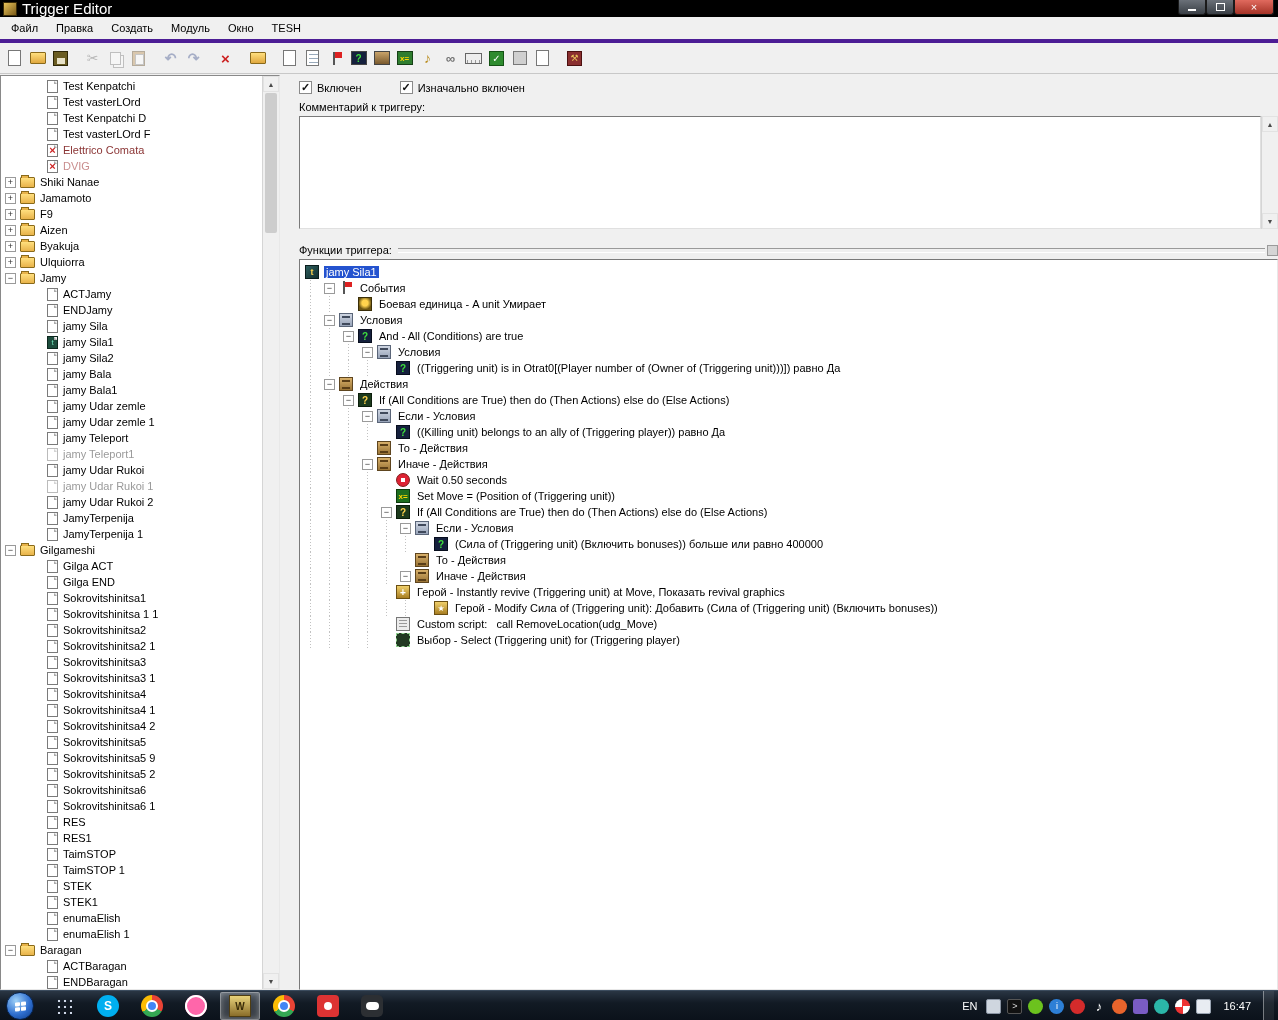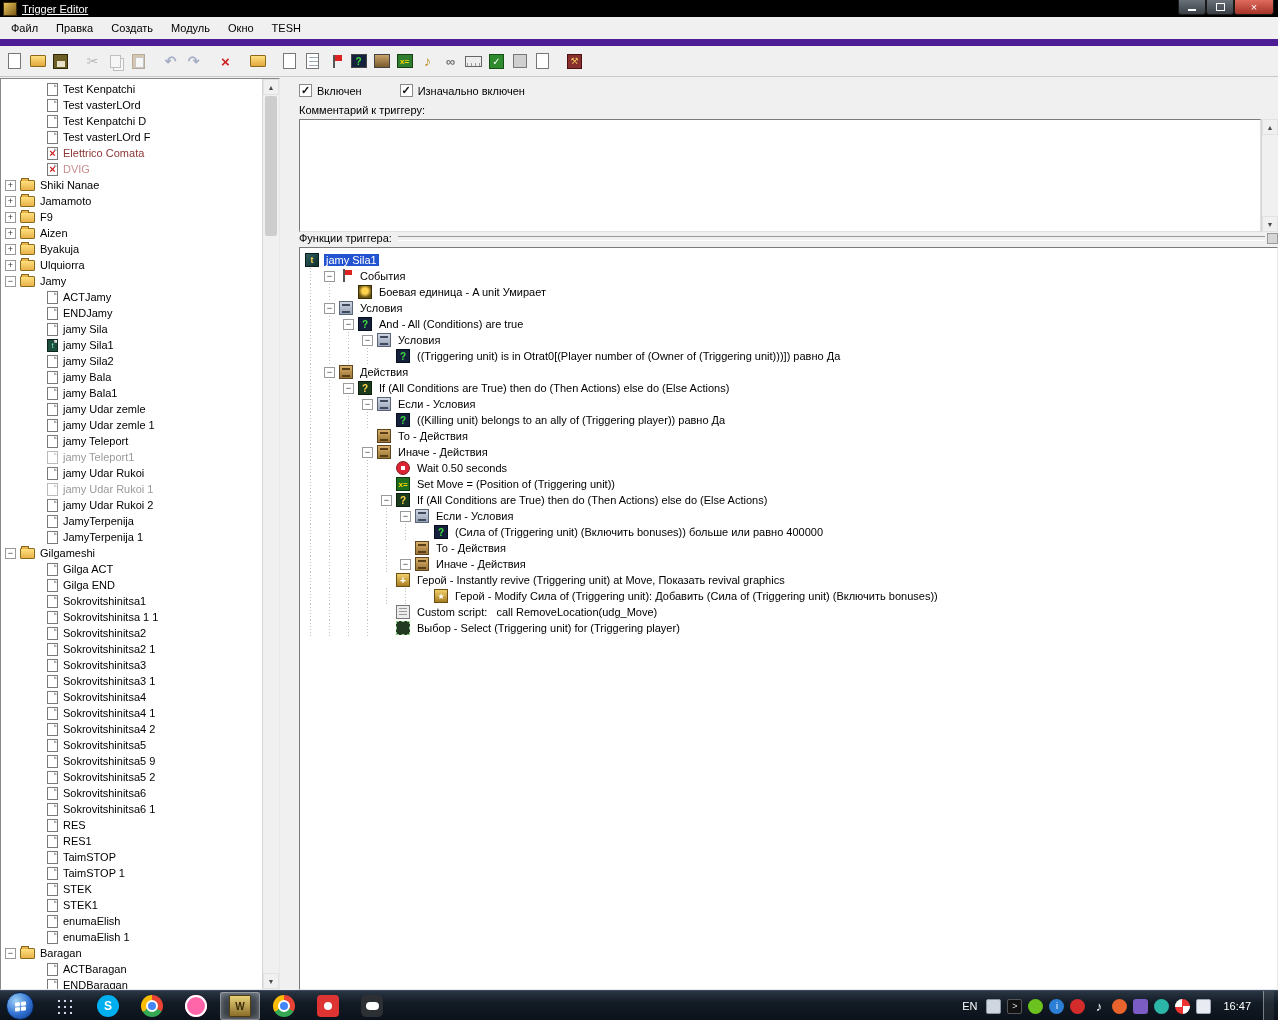--- a/index.html
+++ b/index.html
@@ -2,30 +2,30 @@
 <html><head>
 <meta charset="utf-8">
 <style>
   html,body{margin:0;padding:0;width:1278px;height:1020px;overflow:hidden;
     font-family:"Liberation Sans",sans-serif;font-size:11px;background:#f0f0f0;}
   .window{position:relative;width:1278px;height:990px;display:flex;flex-direction:column;background:#f0f0f0;}
 
   
   .titlebar{height:17px;background:#000;color:#fff;display:flex;align-items:center;gap:5px;padding-left:3px;position:relative;flex:none;}
   .app-icon{width:12px;height:12px;background:linear-gradient(135deg,#e8c35a,#7a5a18);border:1px solid #3a2c08;flex:none;}
-  .titlebar .title{font-size:11px;text-decoration:underline;}
+  .titlebar .title{font-size:15px;}
   .win-controls{position:absolute;right:4px;top:0;display:flex;}
   .wc{width:28px;height:15px;border:1px solid #1a1a1a;border-top:none;display:flex;align-items:center;justify-content:center;
       background:linear-gradient(#6a7078,#3a3f46);color:#fff;font-size:9px;padding:0;border-radius:0 0 3px 3px;cursor:default;}
   .wc .box{width:7px;height:6px;border:1px solid #fff;}
   .wc .dash{width:8px;height:2px;background:#fff;margin-top:5px;}
   .wc.close{width:40px;background:linear-gradient(#e06a5e,#a53327);font-size:11px;}
 
   
-  .menubar{height:22px;display:flex;align-items:center;background:#f0f0f0;border-bottom:7px solid #4c1d95;flex:none;padding-left:2px;}
+  .menubar{height:22px;display:flex;align-items:center;background:#f0f0f0;border-bottom:4px solid #4c1d95;flex:none;padding-left:2px;}
   .menu-item{padding:3px 9px;color:#000;}
 
   
   .toolbar{height:30px;display:flex;align-items:center;background:#f0f0f0;border-bottom:1px solid #c8c8c8;flex:none;padding-left:3px;}
   .tb-btn{width:23px;height:23px;display:flex;align-items:center;justify-content:center;}
   .tb-btn.dis{opacity:.4;}
   .tb-sep{width:9px;height:23px;}
   .ti{display:inline-flex;align-items:center;justify-content:center;font-size:12px;box-sizing:border-box;}
   .ti-page{width:13px;height:16px;background:#fff;border:1px solid #777;}
   .ti-page-lines{width:13px;height:16px;background:#fff;border:1px solid #777;background-image:repeating-linear-gradient(#9ab 0 1px,transparent 1px 4px);background-size:9px 12px;background-repeat:no-repeat;background-position:2px 3px;}
@@ -74,21 +74,21 @@
   .sb-fill{flex:1;}
 
   
   .right{flex:1;display:flex;flex-direction:column;min-width:0;padding:4px 0 0 5px;}
   .chk-row{display:flex;align-items:center;height:17px;flex:none;}
   .chk{display:flex;align-items:center;margin-right:38px;}
   .checkbox{width:13px;height:13px;background:#fff;border:1px solid #8a8a8a;display:inline-flex;align-items:center;justify-content:center;font-size:11px;font-weight:bold;color:#111;margin-right:5px;box-sizing:border-box;}
   .lbl{margin-top:5px;flex:none;}
   .comment-row{display:flex;height:113px;margin-top:3px;flex:none;}
   .comment-box{flex:1;background:#fff;border:1px solid;border-color:#7a7a7a #e0e0e0 #e0e0e0 #7a7a7a;}
-  .fn-label-row{display:flex;align-items:center;flex:none;}
+  .fn-label-row{margin-top:15px;display:flex;align-items:center;flex:none;}
   .fn-label-row .hline{flex:1;height:3px;border-top:1px solid #9a9a9a;border-bottom:1px solid #fff;margin:0 2px 0 6px;}
   .split-box{width:9px;height:9px;background:#d5d5d5;border:1px solid #9a9a9a;flex:none;}
   .fn-tree{flex:1;background:#fff;border:1px solid;border-color:#7a7a7a #e8e8e8 #e8e8e8 #7a7a7a;margin-top:3px;overflow:hidden;padding:4px 0 0 5px;}
 
   .frow{height:16px;display:flex;align-items:center;white-space:nowrap;}
   .ind{width:19px;height:16px;flex:none;background:repeating-linear-gradient(#c2c2c2 0 1px,transparent 1px 3px);background-size:1px 100%;background-position:5px 0;background-repeat:no-repeat;}
   .stub{width:15px;flex:none;}
   .fexp{width:11px;height:11px;flex:none;border:1px solid #9a9a9a;background:#fff;font-size:9px;line-height:9px;text-align:center;margin-right:4px;color:#333;box-sizing:border-box;}
   .fi{width:14px;height:14px;flex:none;margin-right:5px;display:inline-flex;align-items:center;justify-content:center;border:1px solid transparent;box-sizing:border-box;position:relative;}
   .fn-text{padding:0 2px;white-space:pre;}

